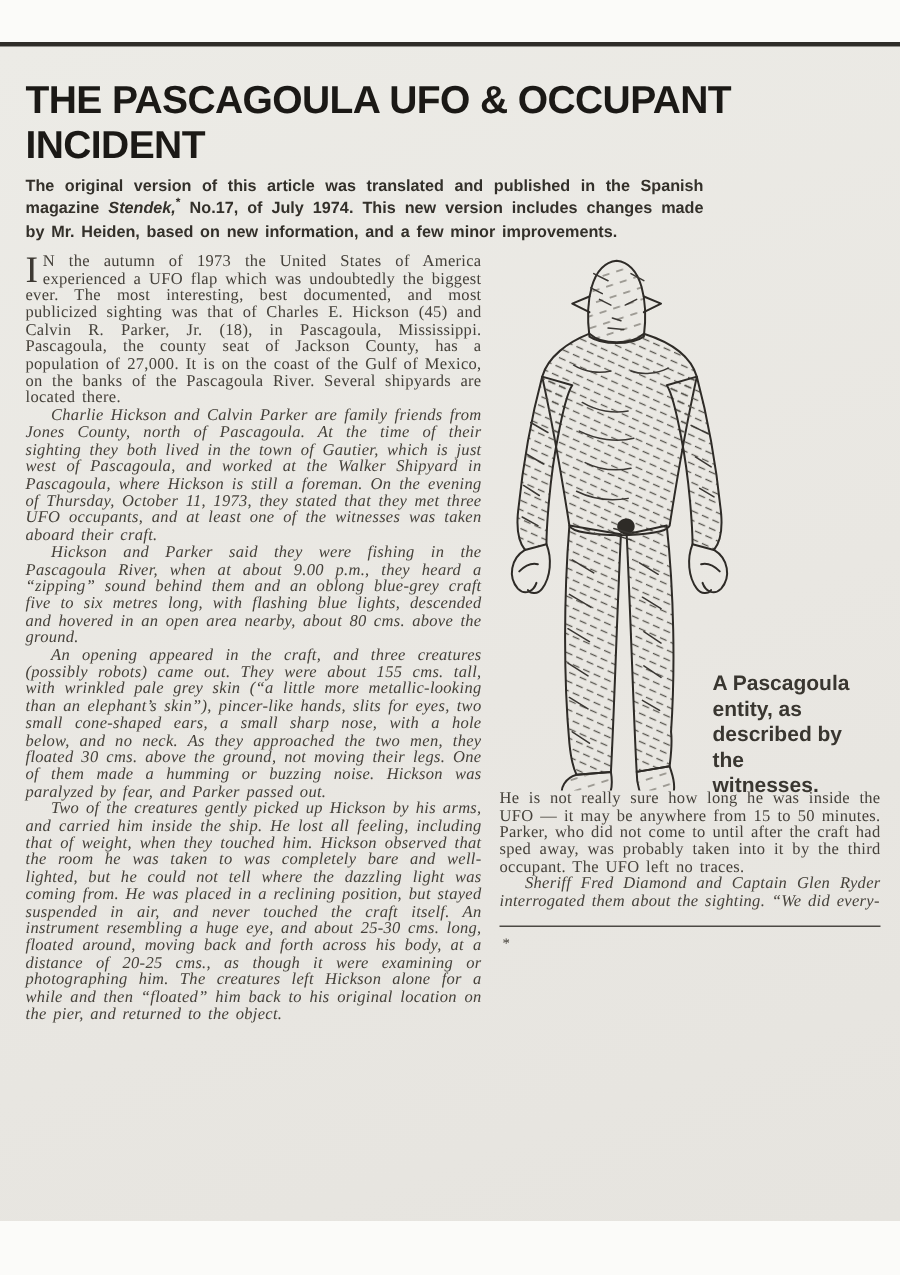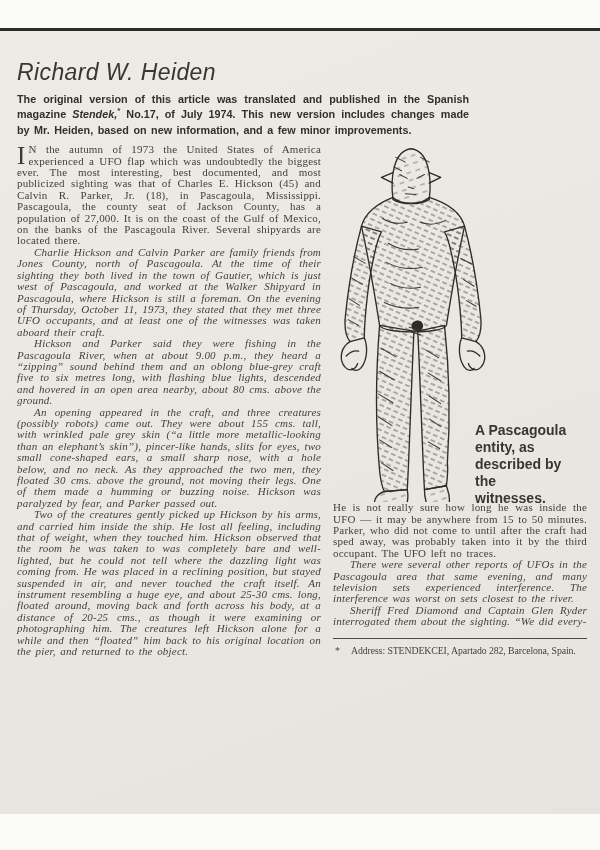--- a/index.html
+++ b/index.html
@@ -63,22 +63,22 @@
   
   .ink{fill:none;stroke:#2e2b27;stroke-width:1.4;stroke-linecap:round;stroke-linejoin:round;}
   .ink-thin{fill:none;stroke:#3a3733;stroke-width:1.05;stroke-linecap:round;}
   .blob{fill:#2e2b27;stroke:none;}
 </style>
 </head>
 <body>
 
 <div class="page">
 
+  <h1 class="title">THE PASCAGOULA UFO &amp; OCCUPANT INCIDENT</h1>
 
-  <h2 class="author">Richard W. Heiden</h2>
 
   <div class="intro"><span>The original version of this article was translated and published in the Spanish magazine </span><i>Stendek,</i><sup>*</sup><span> No.17, of July 1974. This new version includes changes made by Mr. Heiden, based on new information, and a few minor improvements.</span></div>
 
   <div class="columns">
 
     <div class="col-left">
       <p class="body-par"><span class="dropcap">I</span><span>N the autumn of 1973 the United States of America experienced a UFO flap which was undoubtedly the biggest ever. The most interesting, best documented, and most publicized sighting was that of Charles E. Hickson (45) and Calvin R. Parker, Jr. (18), in Pascagoula, Mississippi. Pascagoula, the county seat of Jackson County, has a population of 27,000. It is on the coast of the Gulf of Mexico, on the banks of the Pascagoula River. Several shipyards are located there.</span></p>
       <p class="body-par indent">Charlie Hickson and Calvin Parker are family friends from Jones County, north of Pascagoula. At the time of their sighting they both lived in the town of Gautier, which is just west of Pascagoula, and worked at the Walker Shipyard in Pascagoula, where Hickson is still a foreman. On the evening of Thursday, October 11, 1973, they stated that they met three UFO occupants, and at least one of the witnesses was taken aboard their craft.</p>
       <p class="body-par indent">Hickson and Parker said they were fishing in the Pascagoula River, when at about 9.00 p.m., they heard a “zipping” sound behind them and an oblong blue-grey craft five to six metres long, with flashing blue lights, descended and hovered in an open area nearby, about 80 cms. above the ground.</p>
       <p class="body-par indent">An opening appeared in the craft, and three creatures (possibly robots) came out. They were about 155 cms. tall, with wrinkled pale grey skin (“a little more metallic-looking than an elephant’s skin”), pincer-like hands, slits for eyes, two small cone-shaped ears, a small sharp nose, with a hole below, and no neck. As they approached the two men, they floated 30 cms. above the ground, not moving their legs. One of them made a humming or buzzing noise. Hickson was paralyzed by fear, and Parker passed out.</p>
@@ -135,23 +135,21 @@
             M 94 216 l 13 8 M 96 240 l 13 8 M 97 264 l 12 8 M 97 288 l 12 8 M 96 312 l 12 7"></path>
         </svg>
         <div class="fig-caption">A Pascagoula
 entity, as
 described by
 the
 witnesses.</div>
       </div>
 
       <p class="body-par">He is not really sure how long he was inside the UFO — it may be anywhere from 15 to 50 minutes. Parker, who did not come to until after the craft had sped away, was probably taken into it by the third occupant. The UFO left no traces.</p>
-      <p class="body-par indent">There were several other reports of UFOs in the Pascagoula area that same evening, and many television sets experienced interference. The interference was worst on sets closest to the river.</p>
       <p class="body-par indent">Sheriff Fred Diamond and Captain Glen Ryder interrogated them about the sighting. “We did every-</p>
 
       <div class="footnote">
         <span class="marker">*</span>
-        <span>Address: STENDEKCEI, Apartado 282, Barcelona, Spain.</span>
       </div>
 
     </div>
   </div>
 </div>
 
 </body></html>

